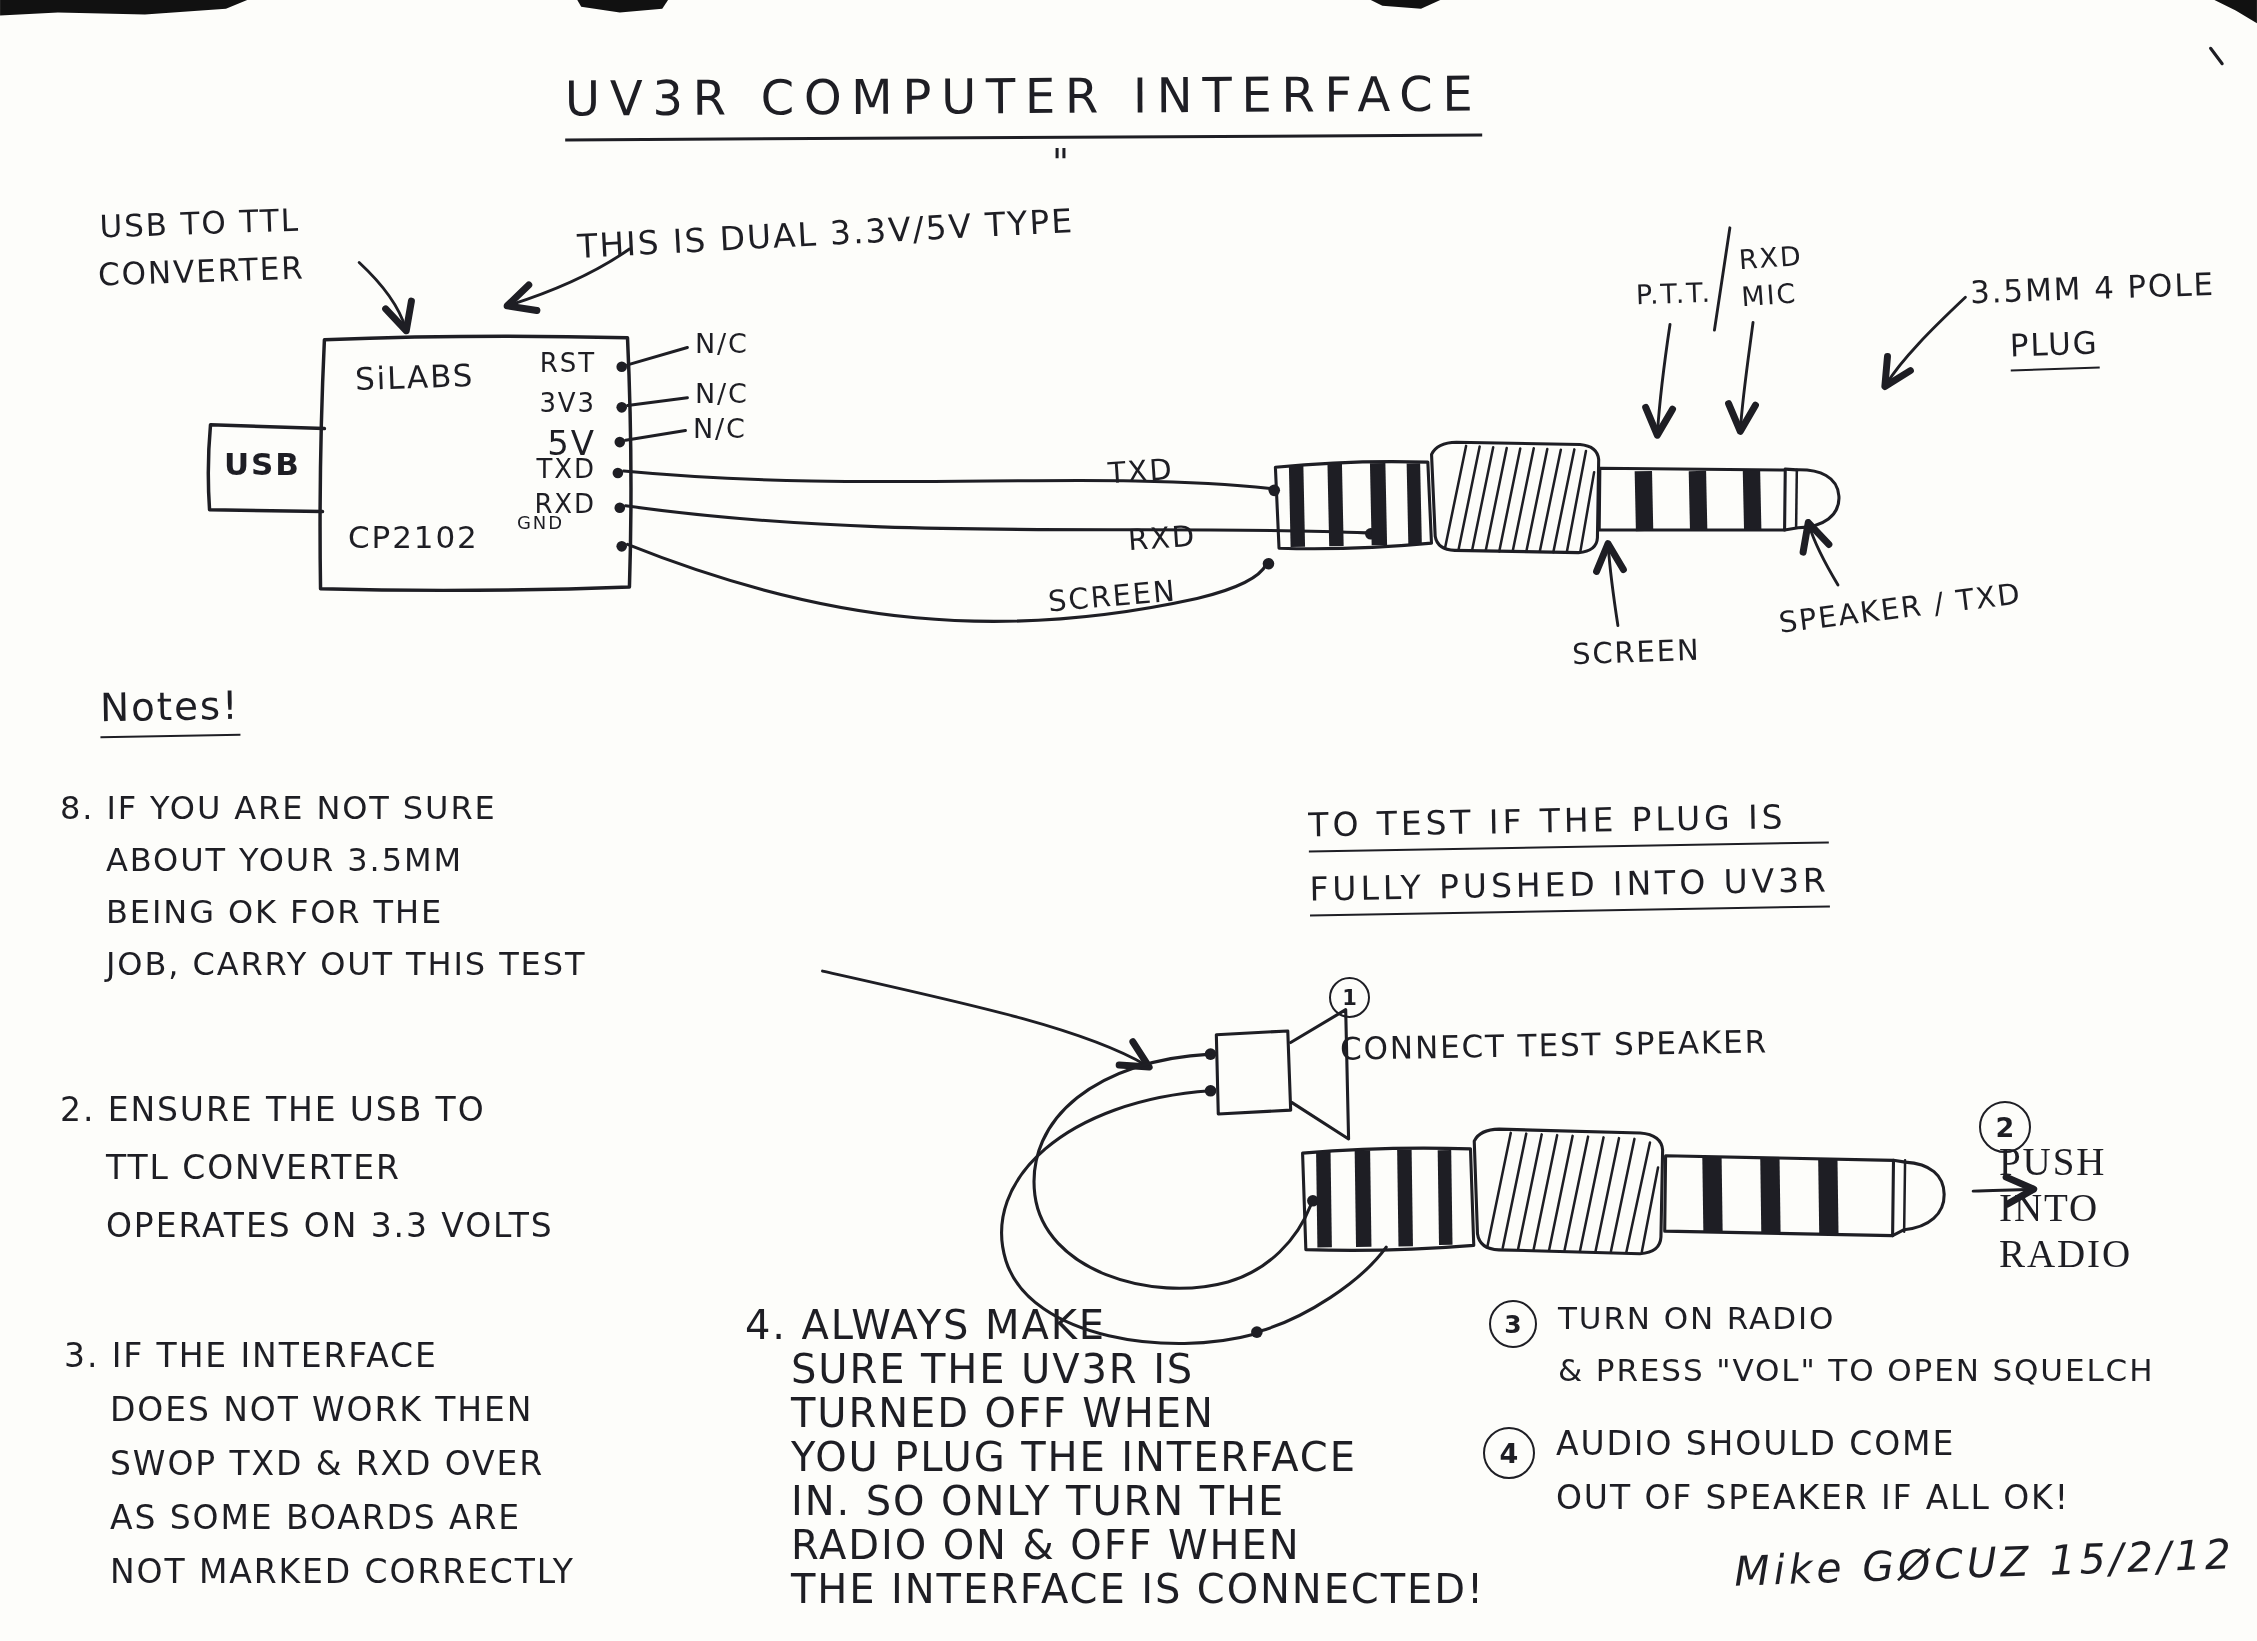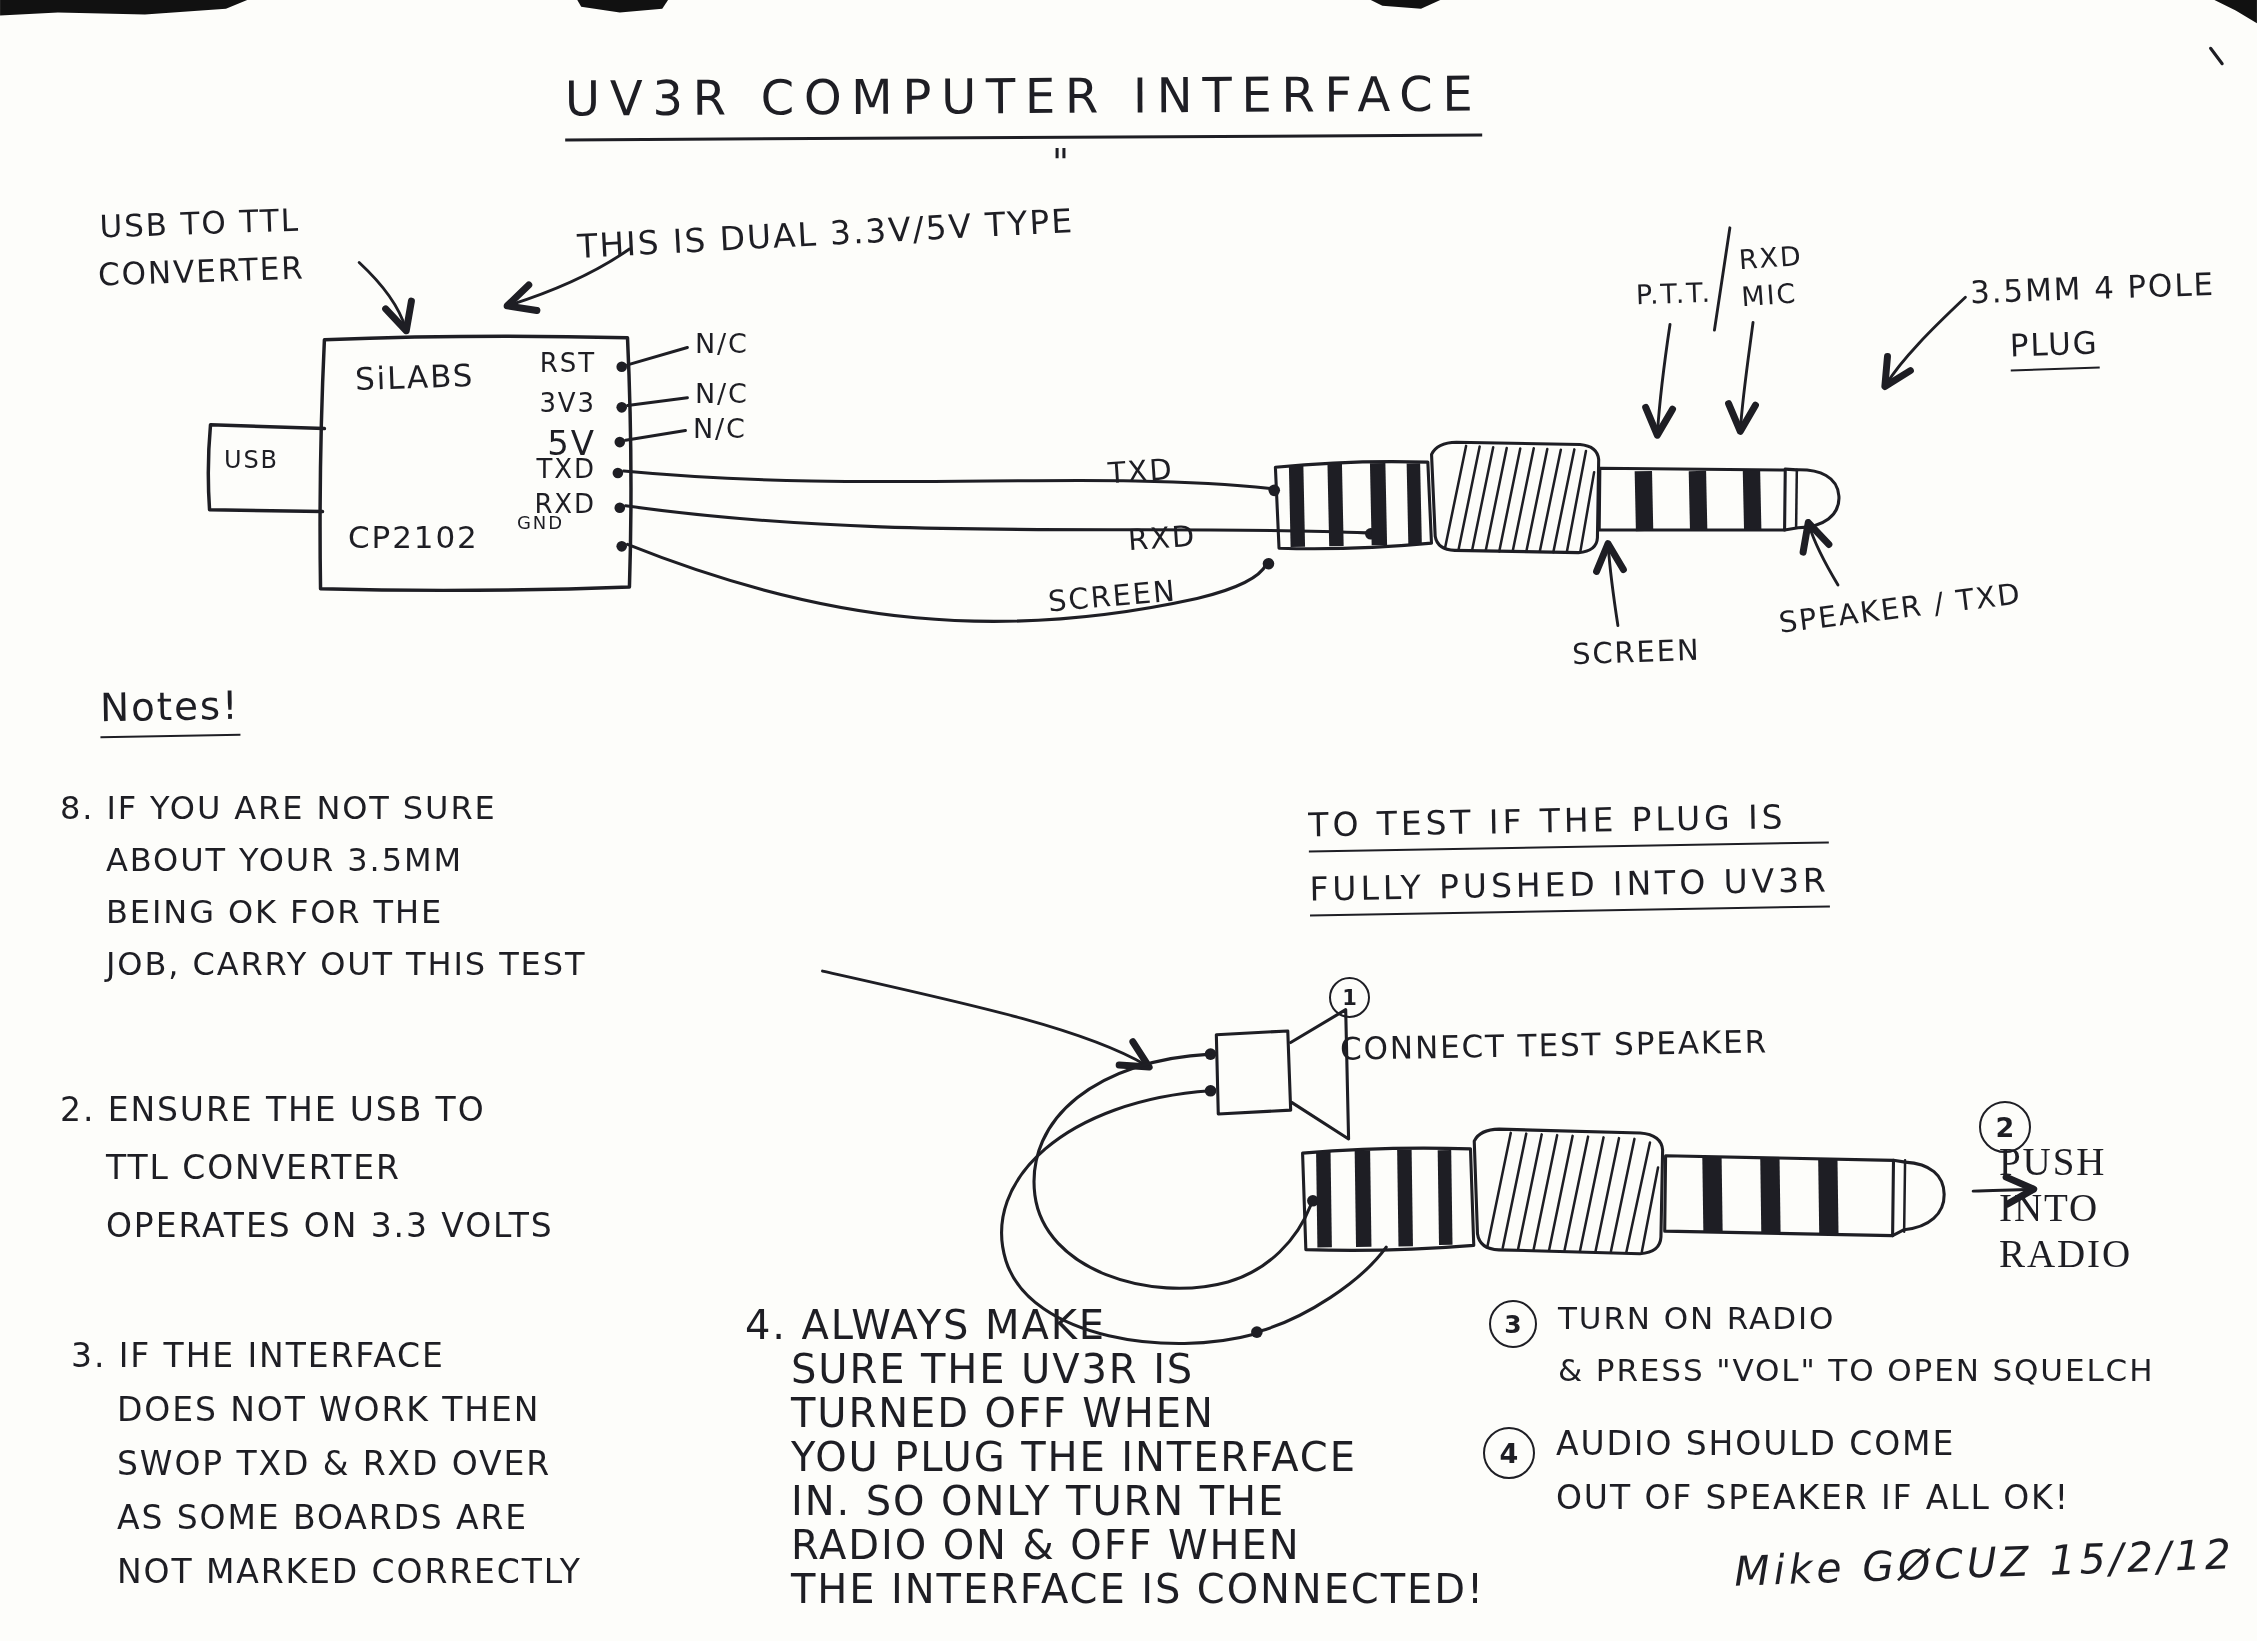--- a/index.html
+++ b/index.html
@@ -142,21 +142,21 @@
 
   <div class="t u" style="left:565px; top:68px; font-size:48px; letter-spacing:9.7px; transform:rotate(-0.3deg);">UV3R COMPUTER INTERFACE</div>
   <div class="t" style="left:1052px; top:141px; font-size:37px;">"</div>
 
   <div class="t" style="left:75px; top:199px; width:251px; font-size:31px; line-height:48px; text-align:center; transform:rotate(-2deg);">USB TO TTL
 CONVERTER</div>
   <div class="t" style="left:577px; top:214px; font-size:33px; transform:rotate(-3deg);">THIS IS DUAL 3.3V/5V TYPE</div>
 
   <div class="t" style="left:355px; top:359px; font-size:31px; transform:rotate(-2deg);">SiLABS</div>
   <div class="t" style="left:348px; top:519px; font-size:31px;">CP2102</div>
-  <div class="t" style="left:224px; top:446px; font-size:24px;">USB</div>
+  <div class="t" style="left:224px; top:446px; font-size:31px;font-weight:bold;">USB</div>
 
   <div class="t" style="left:517px; top:348px; width:79px; text-align:right; font-size:26px;">RST</div>
   <div class="t" style="left:517px; top:388px; width:79px; text-align:right; font-size:26px;">3V3</div>
   <div class="t" style="left:517px; top:423px; width:79px; text-align:right; font-size:34px;">5V</div>
   <div class="t" style="left:517px; top:454px; width:79px; text-align:right; font-size:26px;">TXD</div>
   <div class="t" style="left:517px; top:489px; width:79px; text-align:right; font-size:26px;">RXD</div>
   <div class="t" style="left:517px; top:512px; width:79px; text-align:left; font-size:18px;">GND</div>
 
   <div class="t" style="left:695px; top:328px; font-size:27px;">N/C</div>
   <div class="t" style="left:695px; top:378px; font-size:27px;">N/C</div>
@@ -175,21 +175,21 @@
   <div class="t" style="left:1778px; top:591px; font-size:29px; transform:rotate(-7deg);">SPEAKER / TXD</div>
 
   <div class="t u2" style="left:100px; top:684px; font-size:39px; transform:rotate(-1deg);">Notes!</div>
   <div class="t hang" style="left:60px; top:782px; font-size:32px; line-height:52px;">8. IF YOU ARE NOT SURE
 ABOUT YOUR 3.5MM
 BEING OK FOR THE
 JOB, CARRY OUT THIS TEST</div>
   <div class="t hang" style="left:60px; top:1081px; font-size:33px; line-height:58px;">2. ENSURE THE USB TO
 TTL CONVERTER
 OPERATES ON 3.3 VOLTS</div>
-  <div class="t hang" style="left:71px; top:1329px; font-size:33px; line-height:54px;">3. IF THE INTERFACE
+  <div class="t hang" style="left:64px; top:1329px; font-size:33px; line-height:54px;">3. IF THE INTERFACE
 DOES NOT WORK THEN
 SWOP TXD &amp; RXD OVER
 AS SOME BOARDS ARE
 NOT MARKED CORRECTLY</div>
   <div class="t hang" style="left:745px; top:1303px; font-size:40px; line-height:44px;">4. ALWAYS MAKE
 SURE THE UV3R IS
 TURNED OFF WHEN
 YOU PLUG THE INTERFACE
 IN. SO ONLY TURN THE
 RADIO ON &amp; OFF WHEN

